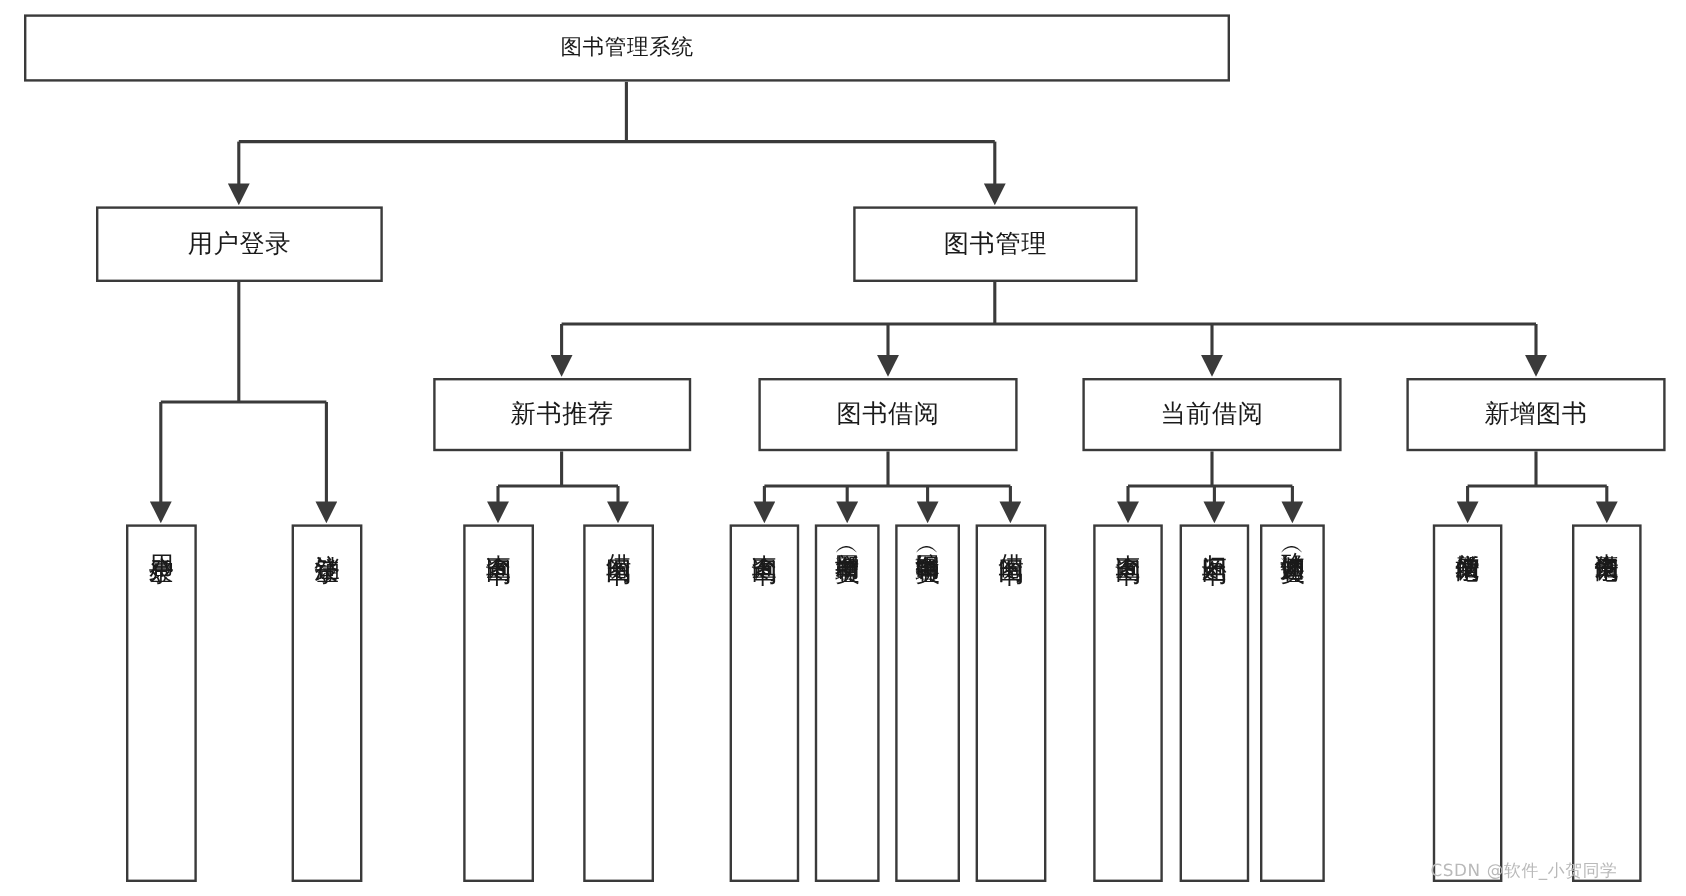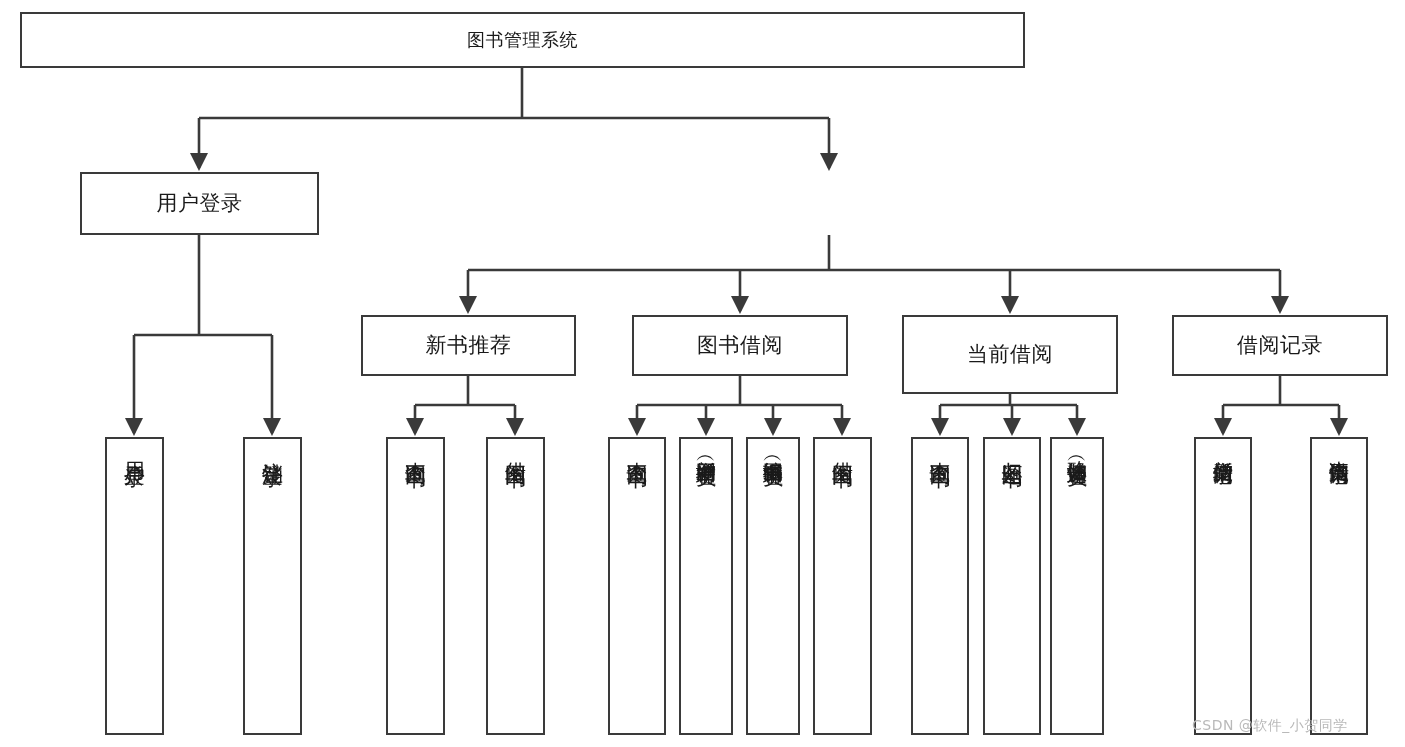--- a/index.html
+++ b/index.html
@@ -130,32 +130,35 @@
     </g>
   </svg>
 
   <div class="node horiz root" id="node-root" style="left: 20px; top: 12px; width: 1005px; height: 56px;">
     <span class="lbl">图书管理系统</span>
   </div>
 
   <div class="node horiz" id="node-l1-0" style="left: 80px; top: 172px; width: 239px; height: 63px;">
     <span class="lbl">用户登录</span>
   </div>
+  <div class="node horiz" id="node-l1-1" style="left: 711px; top: 172px; width: 237px; height: 63px;">
+    <span class="lbl">图书管理</span>
+  </div>
 
   <div class="node horiz" id="node-l2-1" style="left: 632px; top: 315px; width: 216px; height: 61px;">
     <span class="lbl">图书借阅</span>
   </div>
   <div class="node horiz" id="node-l2-0" style="left: 361px; top: 315px; width: 215px; height: 61px;">
     <span class="lbl">新书推荐</span>
   </div>
-  <div class="node horiz" id="node-l2-2" style="left: 902px; top: 315px; width: 216px; height: 79px;">
+  <div class="node horiz" id="node-l2-2" style="left: 902px; top: 315px; width: 216px; height: 61px;">
     <span class="lbl">当前借阅</span>
   </div>
   <div class="node horiz" id="node-l2-3" style="left: 1172px; top: 315px; width: 216px; height: 61px;">
-    <span class="lbl">借阅记录</span>
+    <span class="lbl">新增图书</span>
   </div>
 
   <div class="node vert" id="node-leaf-0" style="left: 105px; top: 437px; width: 59px; height: 298px;">
     <span class="lbl">用户登录</span>
   </div>
   <div class="node vert" id="node-leaf-1" style="left: 243px; top: 437px; width: 59px; height: 298px;">
     <span class="lbl">注销登录</span>
   </div>
   <div class="node vert" id="node-leaf-2" style="left: 386px; top: 437px; width: 59px; height: 298px;">
     <span class="lbl">查询图书</span>

